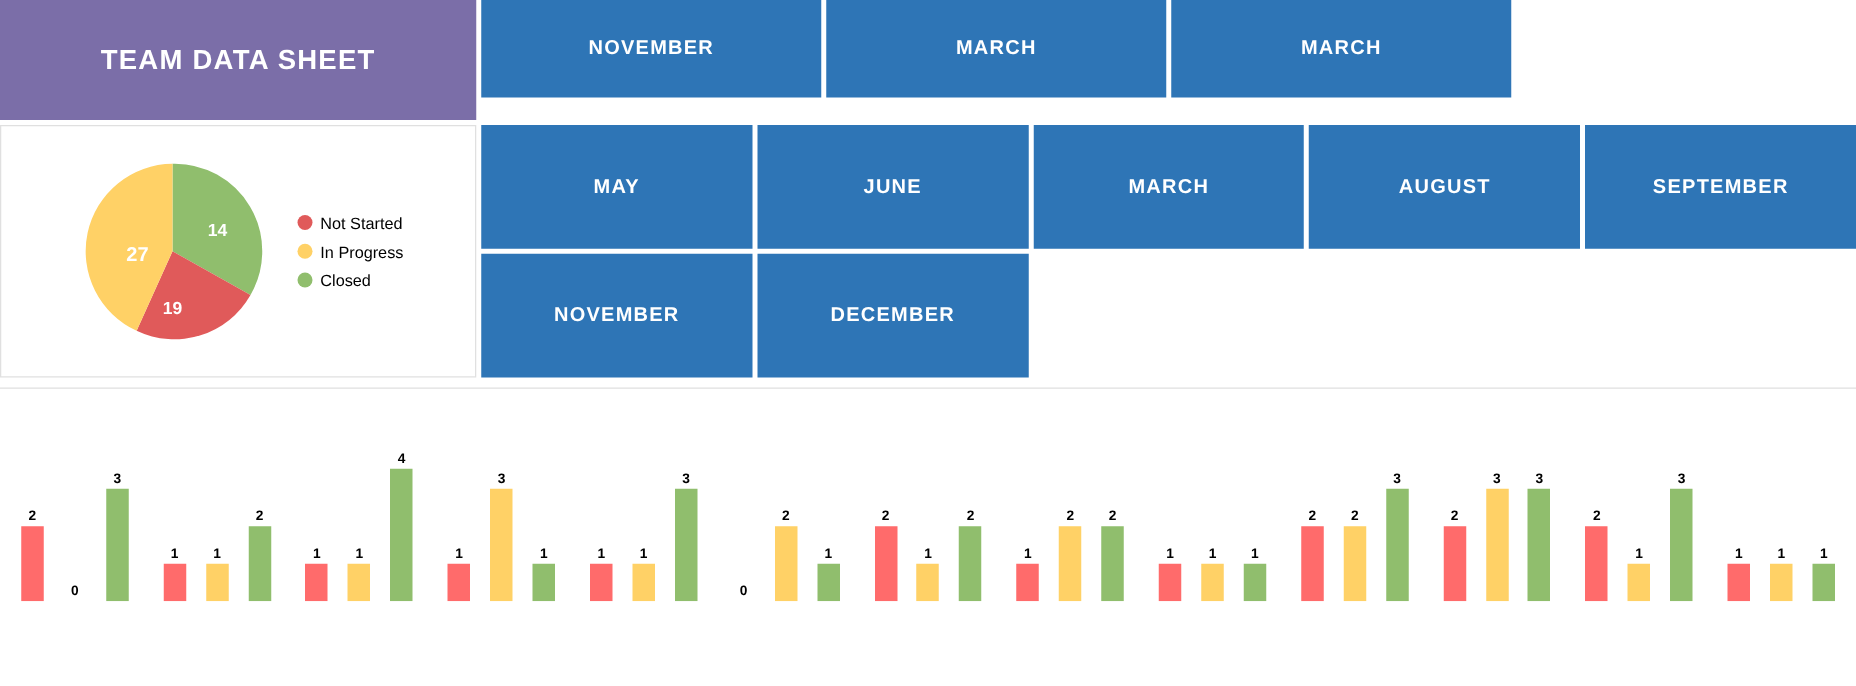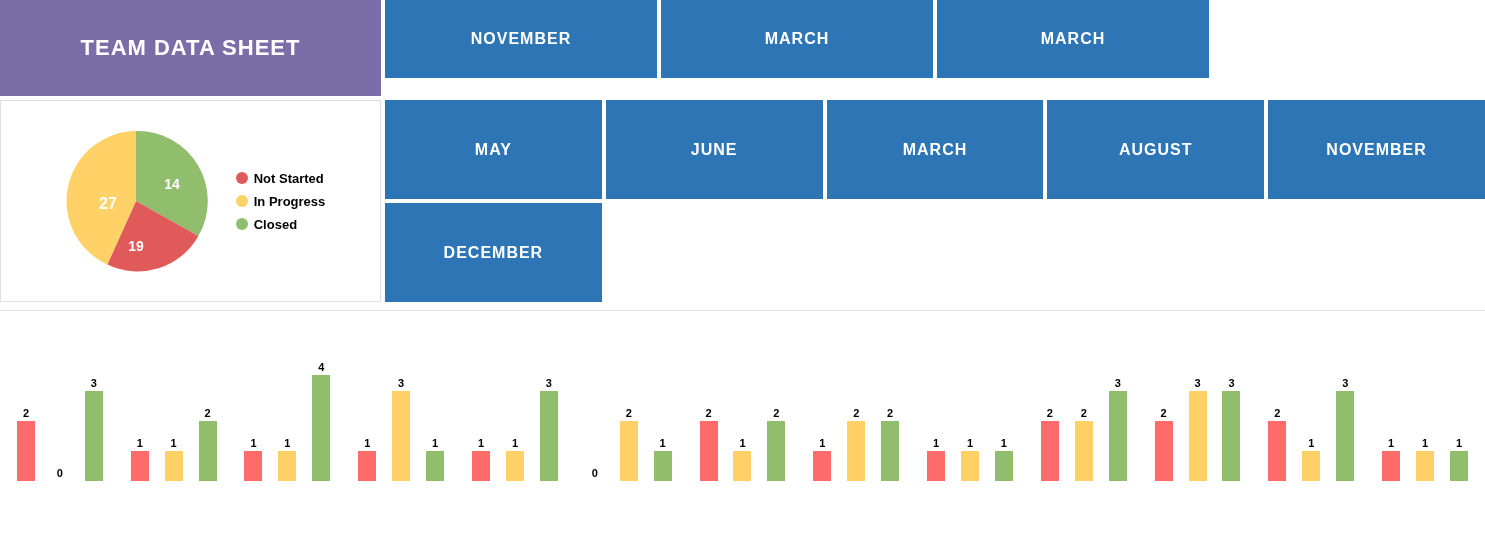--- a/index.html
+++ b/index.html
@@ -81,21 +81,20 @@
       display: flex;
       flex-direction: column;
       gap: 8px;
     }
 
     .legend-item {
       display: flex;
       align-items: center;
       gap: 6px;
       font-size: 13px;
-      font-weight: bold;
     }
 
     .legend-dot {
       width: 12px;
       height: 12px;
       border-radius: 50%;
       flex-shrink: 0;
     }
 
     .months-grid-middle {
@@ -158,20 +157,21 @@
         </div>
       </div>
     </div>
   </div>
 
   <div class="months-grid-middle">
     <div class="month-btn">MAY</div>
     <div class="month-btn">JUNE</div>
     <div class="month-btn">MARCH</div>
     <div class="month-btn">AUGUST</div>
+    <div class="month-btn">SEPTEMBER</div>
     <div class="month-btn">NOVEMBER</div>
     <div class="month-btn">DECEMBER</div>
   </div>
 </div>
 
 <div style="border-top: 1px solid #e0e0e0; margin-top: 8px; padding: 0 10px;">
   <div id="bar-chart-container" style="display:flex; align-items:flex-end; height:170px; padding: 20px 0 0 0; gap: 6px;">
 
   <div style="display: flex; align-items: flex-end; gap: 2px; flex: 1 1 0%; height: 120px;">
         <div style="display: flex; flex-direction: column; align-items: center; justify-content: flex-end; height: 100%; flex: 1 1 0%;">

